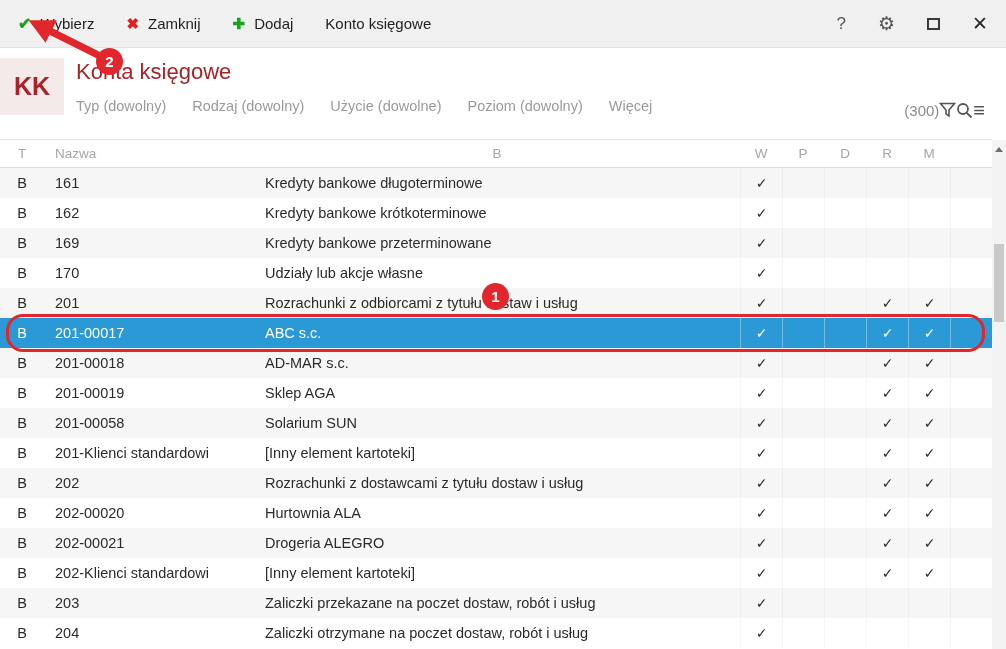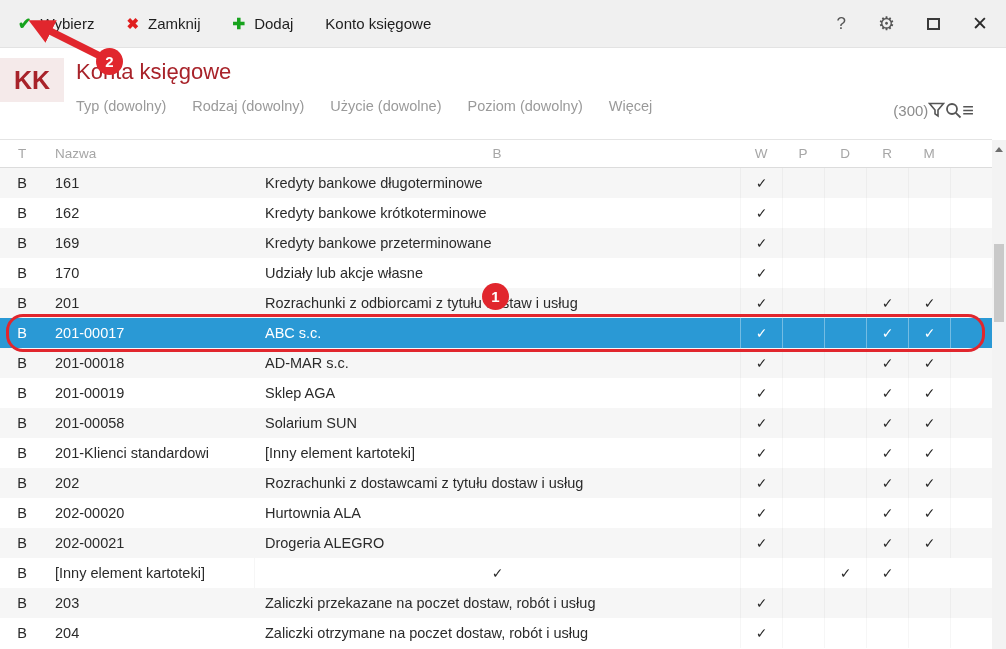--- a/index.html
+++ b/index.html
@@ -22,27 +22,27 @@
   .tb-context { font-size:15px; color:#1e1e1e; }
   .tb-right { margin-left:auto; display:flex; align-items:center; gap:32px; }
   .tb-help { font-size:17px; color:#555; }
   .tb-gear { font-size:19px; color:#555; line-height:1; }
   .tb-max { width:13px; height:12px; border:2px solid #3a3a3a; display:inline-block; }
   .tb-close { font-size:19px; color:#2b2b2b; }
 
   
   .app-header { position:absolute; top:48px; left:0; right:0; height:92px; background:#fff; }
   .kk-badge {
-    position:absolute; left:0; top:10px; width:64px; height:44px;
+    position:absolute; left:0; top:10px; width:64px; height:57px;
     background:#f5eaea; color:#a8232a; font-size:25px; font-weight:700;
     display:flex; align-items:center; justify-content:center;
   }
   .page-title { position:absolute; left:76px; top:11px; font-size:22px; color:#a8232a; }
   .filters { position:absolute; left:76px; top:50px; display:flex; gap:26px; font-size:14.5px; color:#9a9a9a;align-items:center; }
-  .header-right { position:absolute; right:32px; top:52px; display:flex; align-items:center; color:#8c8c8c;text-align:right; }
+  .header-right { position:absolute; right:21px; top:52px; display:flex; align-items:center; color:#8c8c8c;text-align:right; }
   .count { font-size:15px; }
   .hicon { display:inline-flex; align-items:center; }
   .menu-lines { font-size:20px; color:#555; line-height:1; }
 
   
   .thead {
     position:absolute; top:139px; left:0; width:992px; height:29px;
     border-top:1px solid #e4e4e4; border-bottom:1px solid #dcdcdc;
     display:grid; grid-template-columns:44px 210px 1fr 42px 42px 42px 42px 42px 42px;
     align-items:center; color:#a6a6a6; font-size:13.5px;
@@ -297,20 +297,21 @@
         <div class="cell col-nazwa">Drogeria ALEGRO</div>
         <div class="cell col-check">✓</div>
         <div class="cell col-check"></div>
         <div class="cell col-check"></div>
         <div class="cell col-check">✓</div>
         <div class="cell col-check">✓</div>
         <div class="cell col-check"></div>
       </div>
       <div class="trow">
         <div class="cell col-t">B</div>
+        <div class="cell col-numer">202-Klienci standardowi</div>
         <div class="cell col-nazwa">[Inny element kartoteki]</div>
         <div class="cell col-check">✓</div>
         <div class="cell col-check"></div>
         <div class="cell col-check"></div>
         <div class="cell col-check">✓</div>
         <div class="cell col-check">✓</div>
         <div class="cell col-check"></div>
       </div>
       <div class="trow">
         <div class="cell col-t">B</div>

